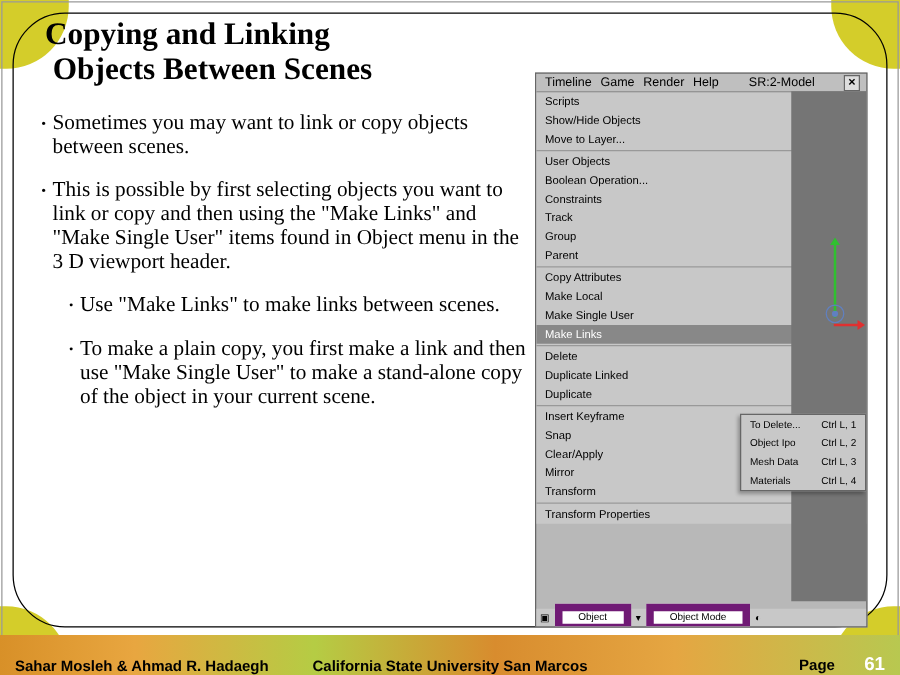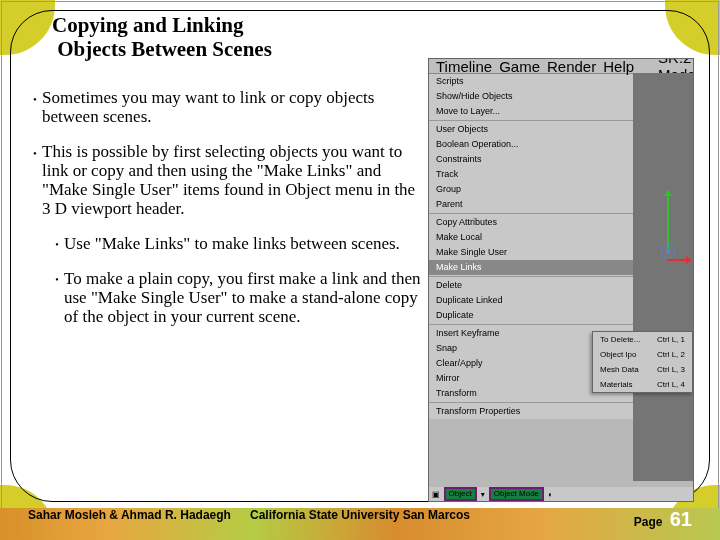--- a/index.html
+++ b/index.html
@@ -4,42 +4,42 @@
 <style>
 html,body{margin:0;padding:0;width:720px;height:540px;font-family:"Times New Roman",serif;background:#fff;overflow:hidden}
 .slide{position:relative;width:720px;height:540px;background:#fff}
 .corner{position:absolute;width:55px;height:55px;background:#d4cd2a}
 .c-tl{top:0;left:0;border-radius:0 0 50px 0}
 .c-tr{top:0;right:0;border-radius:0 0 0 50px}
 .c-bl{bottom:0;left:0;border-radius:0 50px 0 0}
 .c-br{bottom:0;right:0;border-radius:50px 0 0 0}
 .border-frame{position:absolute;top:1px;left:1px;right:1px;bottom:1px;border:1px solid #999;pointer-events:none}
 .inner-line{position:absolute;top:10px;left:10px;right:10px;bottom:38px;border:1px solid #000;border-radius:42px;pointer-events:none}
-.title{position:absolute;top:14px;left:52px;font-size:21px;font-weight:bold;line-height:1.12}
+.title{position:absolute;top:14px;left:36px;font-size:25px;font-weight:bold;line-height:1.12}
 .content{position:absolute;top:88px;left:28px;width:398px;font-size:17px;line-height:1.12}
 .bullet{display:flex;margin-bottom:16px}
 .bullet .dot{flex:0 0 14px;font-size:11px;padding-top:5px;text-align:center}
 .bullet.sub{margin-left:22px}
 .bullet.sub .dot{font-size:10px}
-.footer{position:absolute;bottom:0;left:0;right:0;height:32px;background:linear-gradient(to right,#d89028 0%,#e8a640 15%,#b5cc44 35%,#d88c2e 55%,#e5a642 75%,#b8c850 100%);display:flex;align-items:flex-start;justify-content:space-between;padding:0 28px;box-sizing:border-box;font-family:Arial,sans-serif;font-size:12px;font-weight:bold;color:#000}
+.footer{position:absolute;bottom:0;left:0;right:0;height:32px;background:linear-gradient(to right,#d89028 0%,#e8a640 15%,#b5cc44 35%,#d88c2e 55%,#e5a642 75%,#b8c850 100%);display:flex;align-items:flex-end;justify-content:space-between;padding:0 12px;box-sizing:border-box;font-family:Arial,sans-serif;font-size:12px;font-weight:bold;color:#000}
 .footer .mid{position:absolute;left:50%;transform:translateX(-50%)}
 .screenshot{position:absolute;top:58px;right:26px;width:264px;height:442px;background:#b8b8b8;font-family:Arial,sans-serif;font-size:9px;color:#000;border:1px solid #666;overflow:hidden}
-.topbar{background:#bfbfbf;height:14px;display:flex;align-items:center;border-bottom:1px solid #888;font-size:15px}
+.topbar{background:#bfbfbf;height:14px;display:flex;align-items:center;border-bottom:1px solid #888;font-size:10px}
 .topbar span{margin-left:7px}
 .topbar .x{margin-left:auto;margin-right:5px;background:#ddd;width:11px;height:11px;text-align:center;line-height:11px;border:1px solid #666;font-weight:bold}
 .menu{background:#c8c8c8}
 .mi{height:14px;display:flex;align-items:center;padding:0 7px;border-bottom:1px solid transparent}
 .mi .r{margin-left:auto;font-size:8px}
 .mi.hl{background:#888;color:#fff}
 .hr{height:1px;background:#999;margin:1px 0}
 .sub-menu{position:absolute;top:272px;right:0;width:99px;background:#c8c8c8;border:1px solid #666;box-shadow:-2px 2px 3px rgba(0,0,0,.3)}
 .sub-menu .mi{font-size:8px;height:14px}
 .viewport{position:absolute;top:14px;right:0;width:60px;bottom:20px;background:#757575}
 .bottombar{position:absolute;bottom:0;left:0;right:0;height:14px;background:#c8c8c8;display:flex;align-items:center;font-size:8px;gap:4px;padding-left:3px}
-.bottombar .box{background:#15803d;border:2px solid #701a75;padding:0 3px;height:10px;line-height:10px;font-size:8px}
+.bottombar .box{background:#ffffff;border:6px solid #701a75;padding:0 13px;height:10px;line-height:10px;font-size:8px}
 .gizmo-blue{position:absolute;top:182px;right:15px}
 .gizmo-red-arrow{position:absolute;top:200px;right:4px;width:22px;height:2px;background:#e03030}
 .gizmo-red-tip{position:absolute;top:197px;right:1px;width:0;height:0;border-left:6px solid #e03030;border-top:4px solid transparent;border-bottom:4px solid transparent}
 .gizmo-green{position:absolute;top:135px;right:24px;width:2px;height:60px;background:#30c030}
 .gizmo-green-tip{position:absolute;top:131px;right:21px;width:0;height:0;border-bottom:6px solid #30c030;border-left:4px solid transparent;border-right:4px solid transparent}
 </style>
 </head>
 <body>
 
 <div class="slide">
@@ -217,16 +217,16 @@
       <span class="box">Object Mode</span>
       <span>◐</span>
     </div>
   </div>
 
   <div class="footer">
     <span>Sahar Mosleh &amp; Ahmad R. Hadaegh</span>
     <span class="mid">California State University San Marcos</span>
     <span>
       <span>Page</span>
-      <span style="color:#fff;font-size:20px;margin-left:4px">61</span>
+      <span style="color:#fff;font-size:15px;margin-left:20px">61</span>
     </span>
   </div>
 </div>
 
 </body></html>

